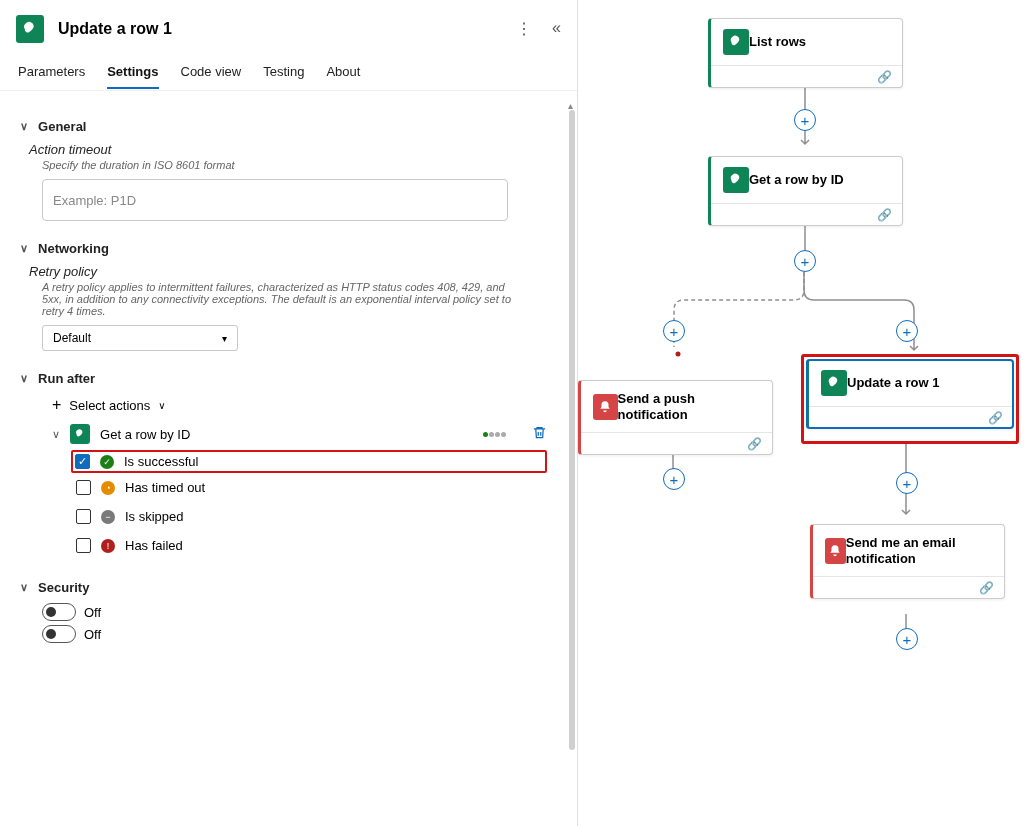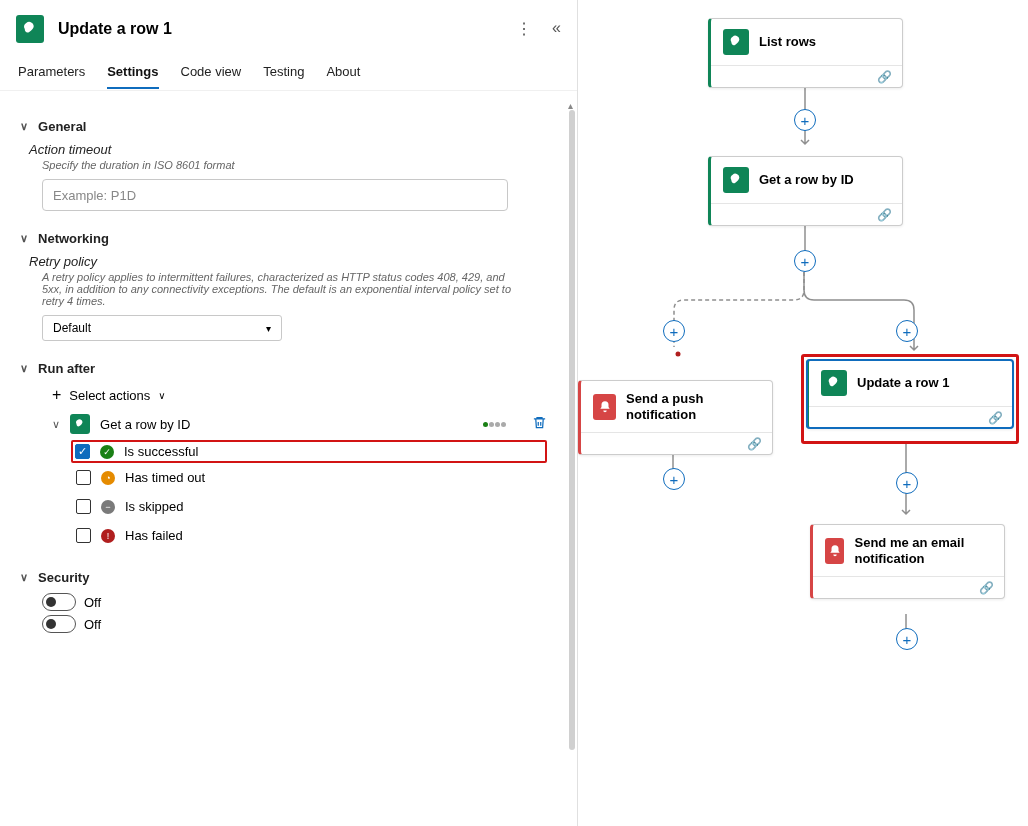--- a/index.html
+++ b/index.html
@@ -13,22 +13,22 @@
 .tabs { display: flex; gap: 22px; padding: 0 18px; border-bottom: 1px solid #f0f0f0; height: 36px; align-items: center; margin-top: -2px;}
 .tab { font-size: 13px; color: #222; padding: 8px 0; cursor: pointer; border-bottom: 2px solid transparent; }
 .tab.active { border-bottom: 2px solid #0f6cbd; color: #111; font-weight: 600;}
 .content { flex: 1; overflow-y: auto; padding: 16px 30px 16px 20px; position: relative; }
 .scroll-ind { position: absolute; top: 110px; right: 2px; width: 6px; height: 640px; background: #d0d0d0; border-radius: 3px; }
 .scroll-top { position: absolute; top: 100px; right: 4px; font-size: 10px; color: #888; }
 .section-h { display: flex; align-items: center; gap: 10px; font-size: 13px; font-weight: 600; color: #222; margin: 12px 0 8px 0; cursor: pointer;}
 .chev { font-size: 11px; color: #555; }
 .field-label { font-size: 13px; color: #222; margin-left: 9px; margin-top: 8px; font-style: italic;}
 .field-help { font-size: 11px; font-style: italic; color: #666; margin-left: 22px; margin-top: 2px; }
-.input-text { margin: 8px 0 20px 22px; height: 32px; border: 1px solid #c8c8c8; border-radius: 4px; padding: 0 10px; font-size: 13px; width: 466px; color: #888; display:flex; align-items:center;}
-.select { margin: 8px 11px 20px 22px; height: 26px; border: 1px solid #c8c8c8; border-radius: 3px; padding: 0 10px; font-size: 12px; width: 240px; display: flex; align-items: center; justify-content: space-between; cursor: pointer;}
+.input-text { margin: 8px 0 20px 22px; height: 42px; border: 1px solid #c8c8c8; border-radius: 4px; padding: 0 10px; font-size: 13px; width: 466px; color: #888; display:flex; align-items:center;}
+.select { margin: 8px 11px 20px 22px; height: 26px; border: 1px solid #c8c8c8; border-radius: 3px; padding: 0 10px; font-size: 12px; width: 196px; display: flex; align-items: center; justify-content: space-between; cursor: pointer;}
 .select-actions-row { margin: 10px 0 10px 32px; display: flex; align-items: center; gap: 8px; font-size: 13px; cursor:pointer;}
 .run-after-node { margin: 10px 0 6px 32px; display: flex; align-items: center; gap: 10px; }
 .run-after-node .icon-dv { width: 20px; height: 20px; background: #0f8557; border-radius: 3px; display:flex; align-items:center; justify-content:center;}
 .run-after-node .icon-dv svg { width:12px; height:12px; fill:#fff;}
 .run-after-node .nm { font-size: 13px; }
 .run-after-node .dots { margin-left: auto; font-size: 14px; color: #666; letter-spacing: 1px; display:flex; align-items:center; gap:1px;}
 .dot-g { width:5px; height:5px; background:#1a8015; border-radius:50%; display:inline-block;}
 .dot-gy { width:5px; height:5px; background:#aaa; border-radius:50%; display:inline-block;}
 .trash { color: #0f6cbd; margin-left: 16px; cursor:pointer;}
 .status-list { margin: 6px 0 20px 56px; }
@@ -41,21 +41,21 @@
 .st-succ { background:#1a8015; }
 .st-time { background:#e58b00; }
 .st-skip { background:#7a7a7a; }
 .st-fail { background:#b01e1e; }
 .toggle-row { margin: 10px 0 0 22px; font-size: 13px; }
 .toggle { display:flex; align-items:center; gap:8px; margin-top:4px; }
 .toggle-sw { width:34px; height:18px; border:1px solid #555; border-radius:9px; position:relative; cursor:pointer; }
 .toggle-sw::after { content:''; position:absolute; width:10px; height:10px; background:#333; border-radius:50%; top:3px; left:3px;}
 .canvas { flex: 1; position: relative; background: radial-gradient(circle, #ddd 0.5px, transparent 0.5px); background-size: 14px 14px; background-position: 0 0; overflow: hidden;}
 .node { position: absolute; width: 195px; background: #fff; border: 1px solid #ccc; border-radius: 4px; box-shadow: 0 1px 3px rgba(0,0,0,0.08); }
-.node-h { display:flex; align-items:center; padding: 10px 12px; gap: 10px; }
+.node-h { display:flex; align-items:center; padding: 10px 12px; }
 .node-h .icon-dv { width:26px; height:26px; background:#0f8557; border-radius:3px; display:flex; align-items:center; justify-content:center;}
 .node-h .icon-dv svg { width:16px; height:16px; fill:#fff;}
 .node-h .icon-bell { width:26px; height:26px; background:#d64545; border-radius:3px; display:flex; align-items:center; justify-content:center;}
 .node-h .icon-bell svg { width:14px; height:14px; fill:#fff;}
 .node-title { font-size: 13px; font-weight: 600; line-height: 1.2;}
 .node-foot { border-top:1px solid #e5e5e5; height:22px; display:flex; align-items:center; justify-content:flex-end; padding:0 10px; color:#888; font-size:12px;}
 .node.accent-green { border-left: 3px solid #0f8557; }
 .node.accent-red { border-left: 3px solid #d64545; }
 .node-hl { border: 3px solid #d21414; padding: 2px; position:absolute; border-radius:3px;}
 .node.selected { outline: 2px solid #0f6cbd; outline-offset: -2px; }

